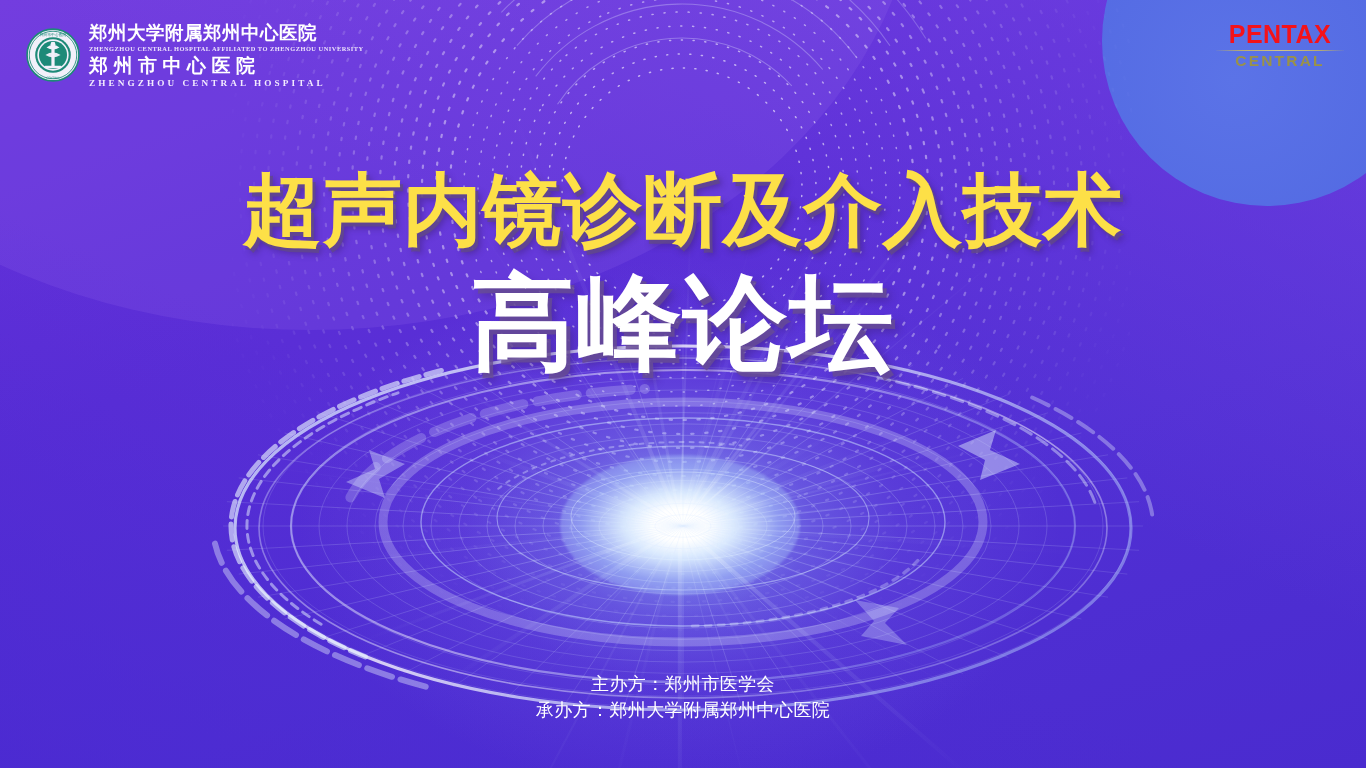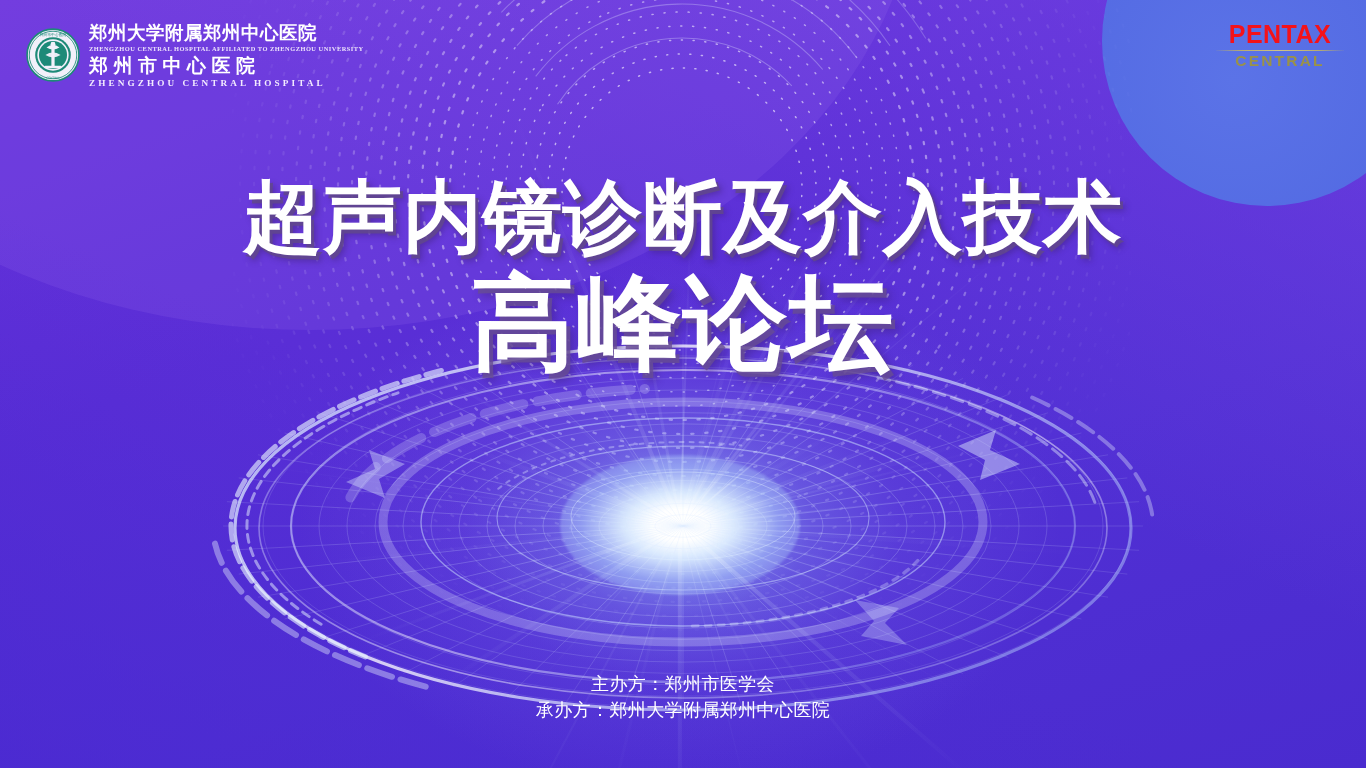--- a/index.html
+++ b/index.html
@@ -197,24 +197,24 @@
   }
 
   
   .title-block {
     position: absolute;
     left: 0; right: 0;
     top: 176px;
     text-align: center;
   }
   .title-main {
-    font-family: Liberation Sans, sans-serif;
+    font-family: Liberation Mono, monospace;
     font-size: 79px;
     font-weight: 700;
-    color: #ffffff;
+    color: #fde047;
     letter-spacing: 1px;
     line-height: 1.03;
     text-shadow:
        3px 4px 0 rgba(98,72,140,0.85),
        5px 6px 6px rgba(60,30,110,0.45);
     white-space: nowrap;
   }
   .title-sub {
     font-family: "DejaVu Sans", sans-serif;
     font-size: 104px;

